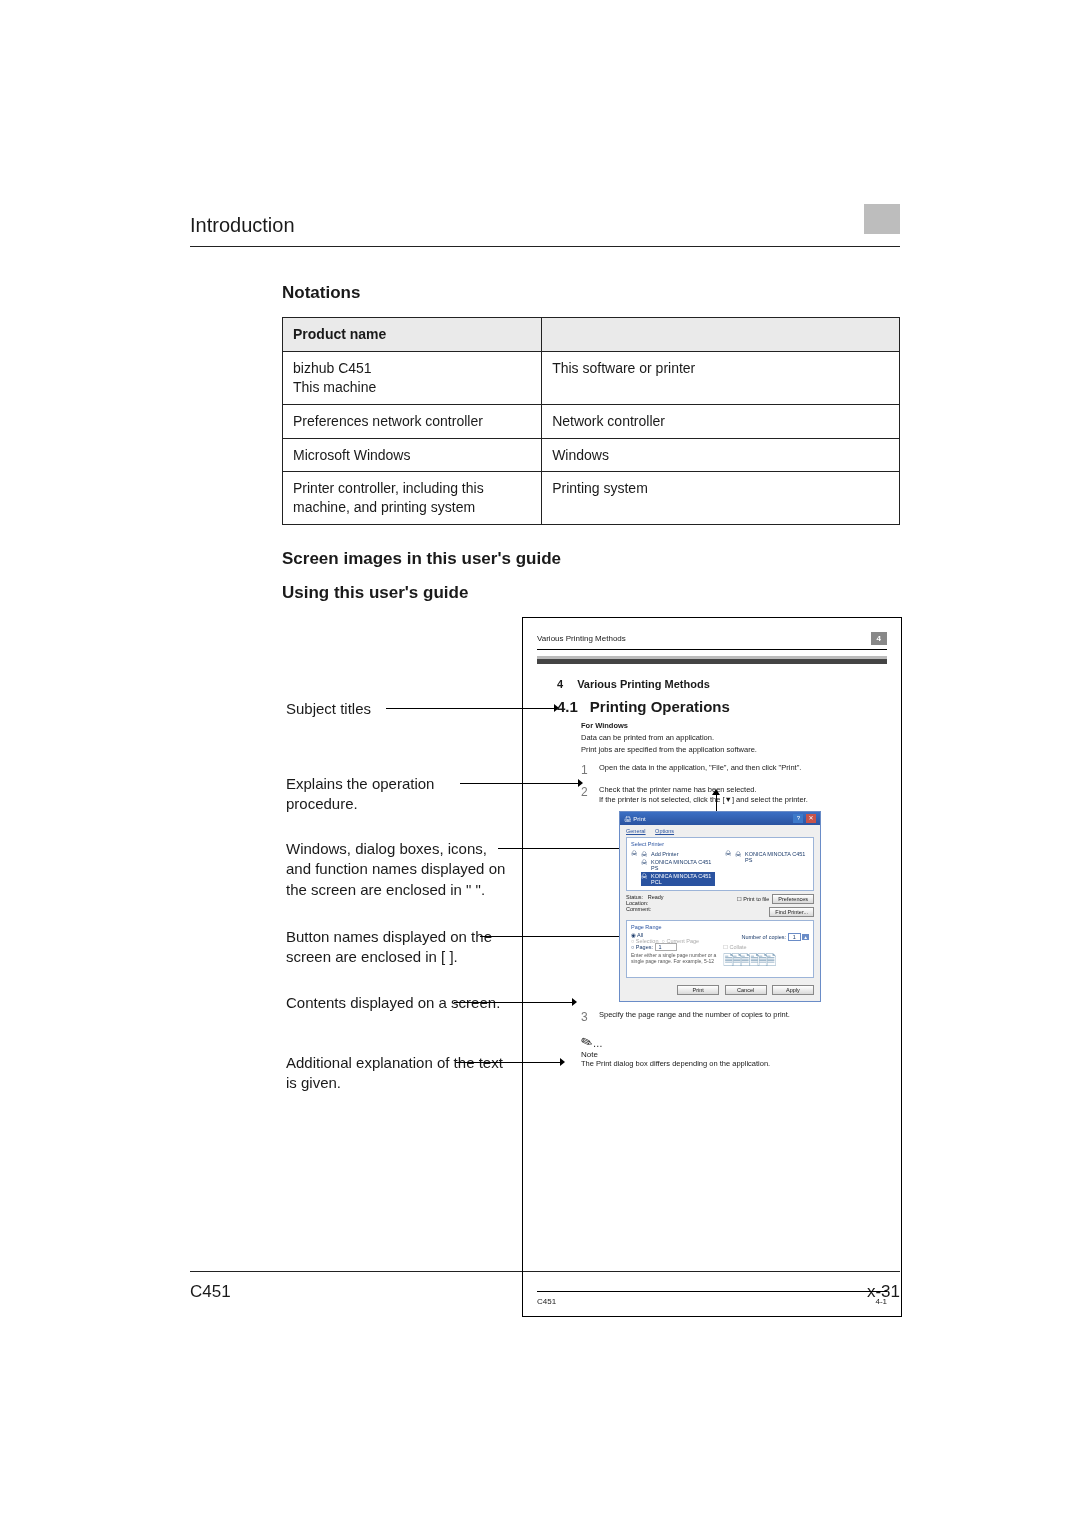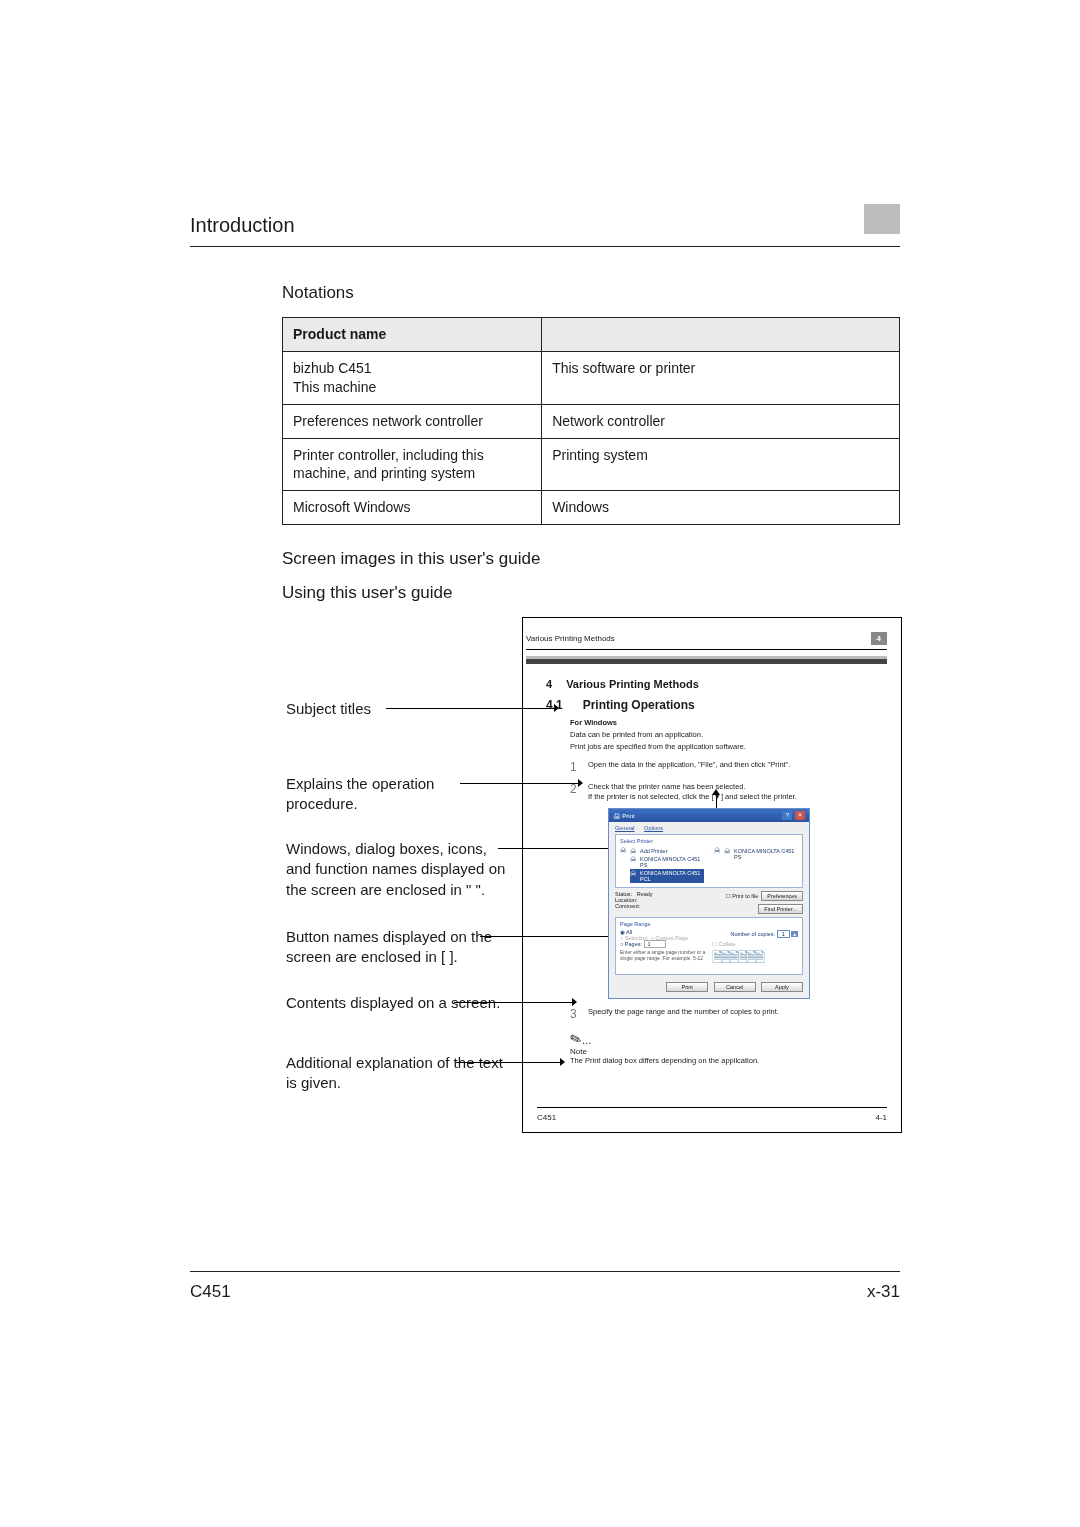--- a/index.html
+++ b/index.html
@@ -34,21 +34,21 @@
     background: #bdbdbd;
     border: 1px solid #bdbdbd;
     position: relative;
     top: -6px;
   }
   .indent-block {
     margin-left: 92px;
   }
   .h2 {
     font-size: 17px;
-    font-weight: normal;
+    font-weight: bold;
     margin: 8px 0 14px 0;
   }
   table.notations {
     width: 100%;
     border-collapse: collapse;
     font-size: 14px;
     margin-bottom: 24px;
   }
   table.notations th, table.notations td {
     border: 1px solid #222;
@@ -83,24 +83,24 @@
   }
   .callouts div {
     position: absolute;
     left: 4px;
   }
   .mini-page {
     position: absolute;
     left: 240px;
     top: 0;
     width: 380px;
-    height: 516px;
+    height: 700px;
     border: 1.5px solid #000;
     box-sizing: border-box;
-    padding: 14px 14px 10px 3px;
+    padding: 14px 14px 10px 14px;
     font-size: 8px;
   }
   .mini-header {
     display: flex;
     justify-content: space-between;
     align-items: center;
     border-bottom: 1px solid #000;
     padding-bottom: 4px;
   }
   .mini-header-right {
@@ -120,23 +120,23 @@
   }
   .chap-row {
     display:flex;
     gap:14px;
     font-weight:bold;
     font-size:11px;
     margin-bottom:8px;
   }
   .sect-row {
     display:flex;
-    gap:20px;
+    gap:12px;
     font-weight:bold;
-    font-size:12px;
+    font-size:15px;
     margin-bottom:6px;
   }
   .for-windows { font-weight:bold; font-size:7.5px; margin-bottom:3px;}
   .mini-p { font-size:7.5px; line-height:1.3; margin-bottom:2px;}
   .step { display:flex; gap:8px; margin-top:8px;}
   .step-num { color:#777; font-size:12px; font-weight:300; width:10px;}
   .step-text { font-size:7.5px; line-height:1.35; flex:1;}
 
   .print-dialog {
     width: 200px;
@@ -268,26 +268,26 @@
       <tr>
         <td><span style="white-space:pre-line">bizhub C451
 This machine</span></td>
         <td>This software or printer</td>
       </tr>
       <tr>
         <td>Preferences network controller</td>
         <td>Network controller</td>
       </tr>
       <tr>
+        <td>Microsoft Windows</td>
+        <td>Windows</td>
+      </tr>
+      <tr>
         <td>Printer controller, including this machine, and printing system</td>
         <td>Printing system</td>
-      </tr>
-      <tr>
-        <td>Microsoft Windows</td>
-        <td>Windows</td>
       </tr>
     </tbody>
       </table>
 
     <div class="h2">Screen images in this user's guide</div>
 
     <div class="h2">Using this user's guide</div>
 
     <div class="diagram">
 

